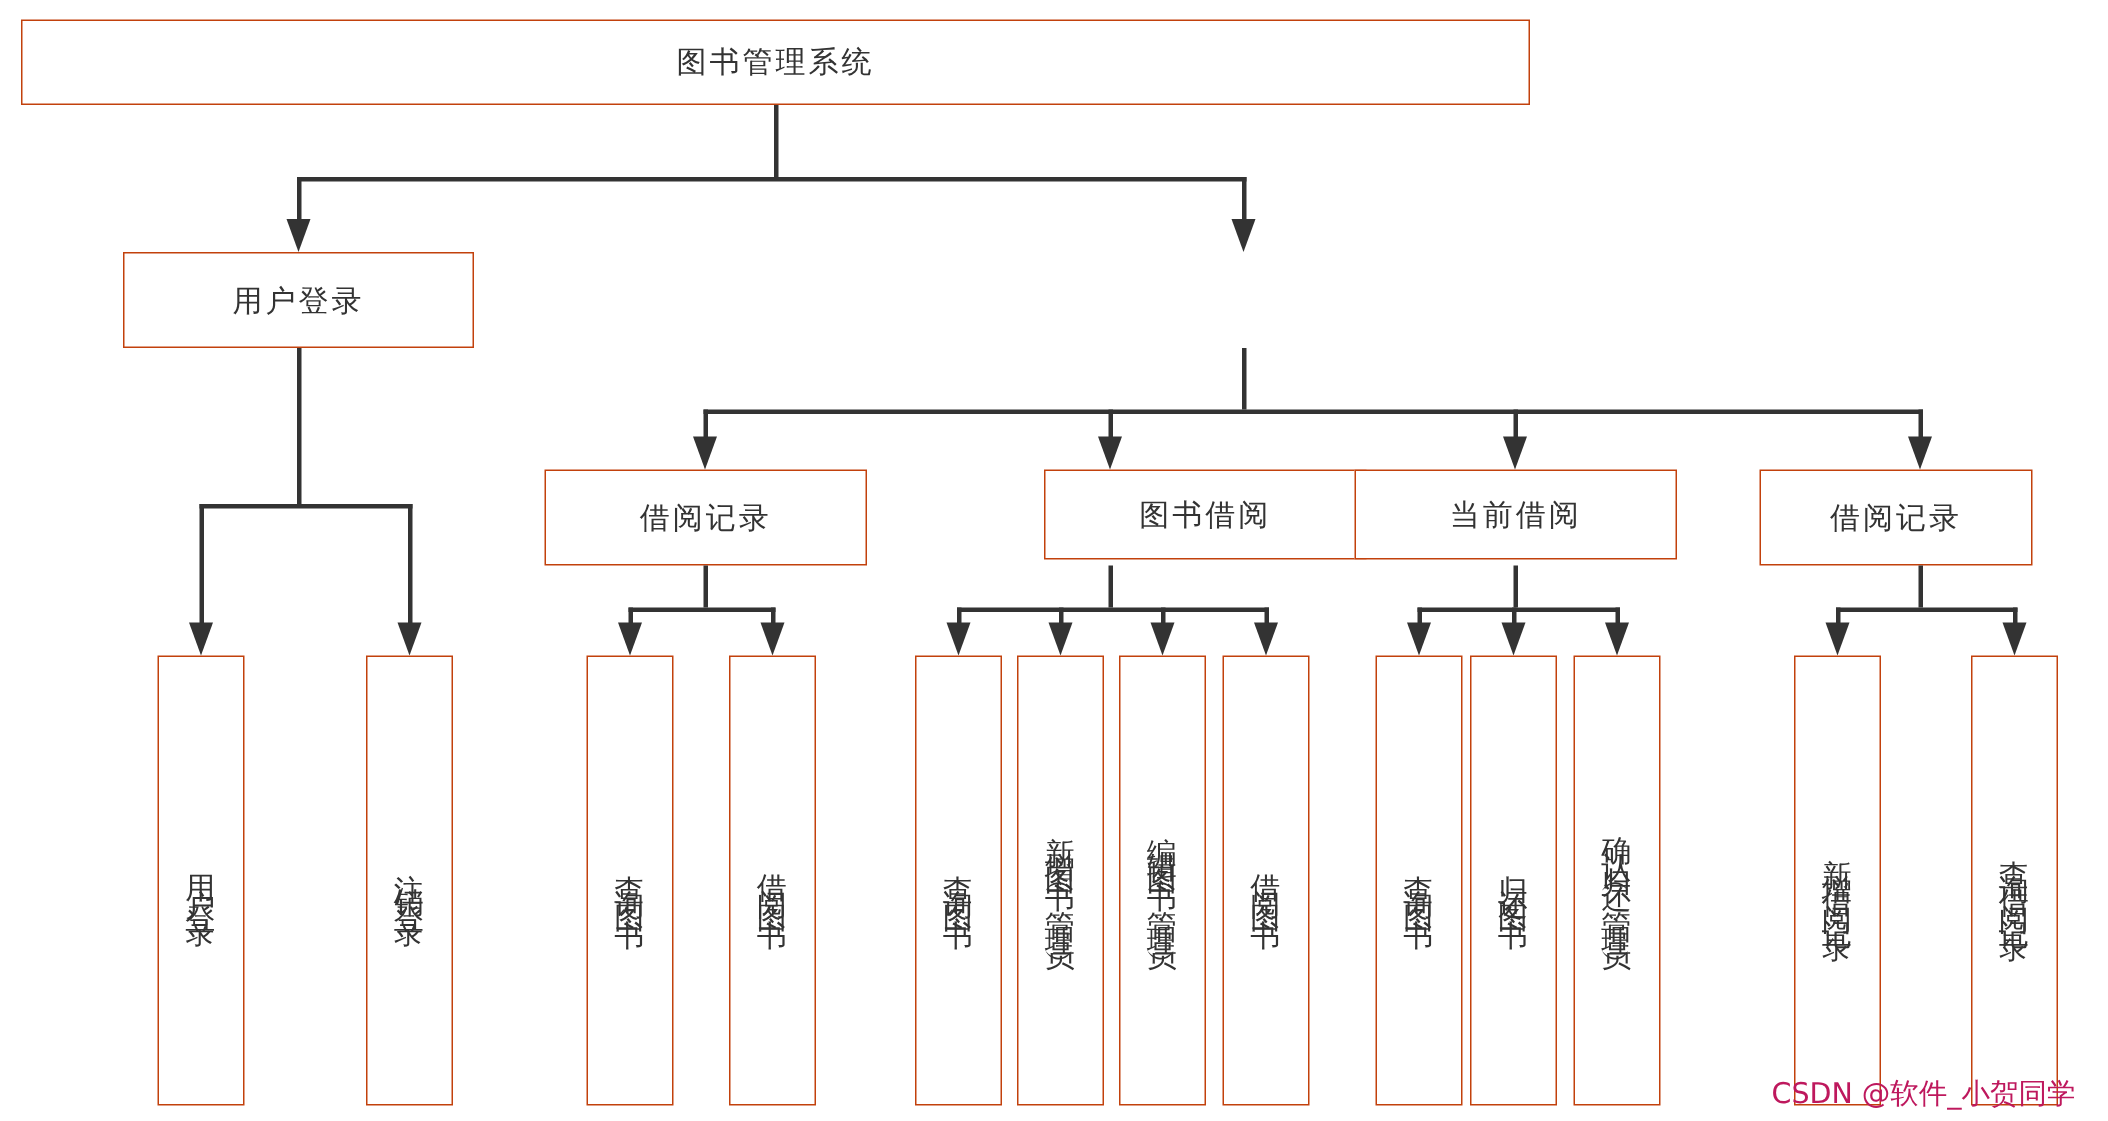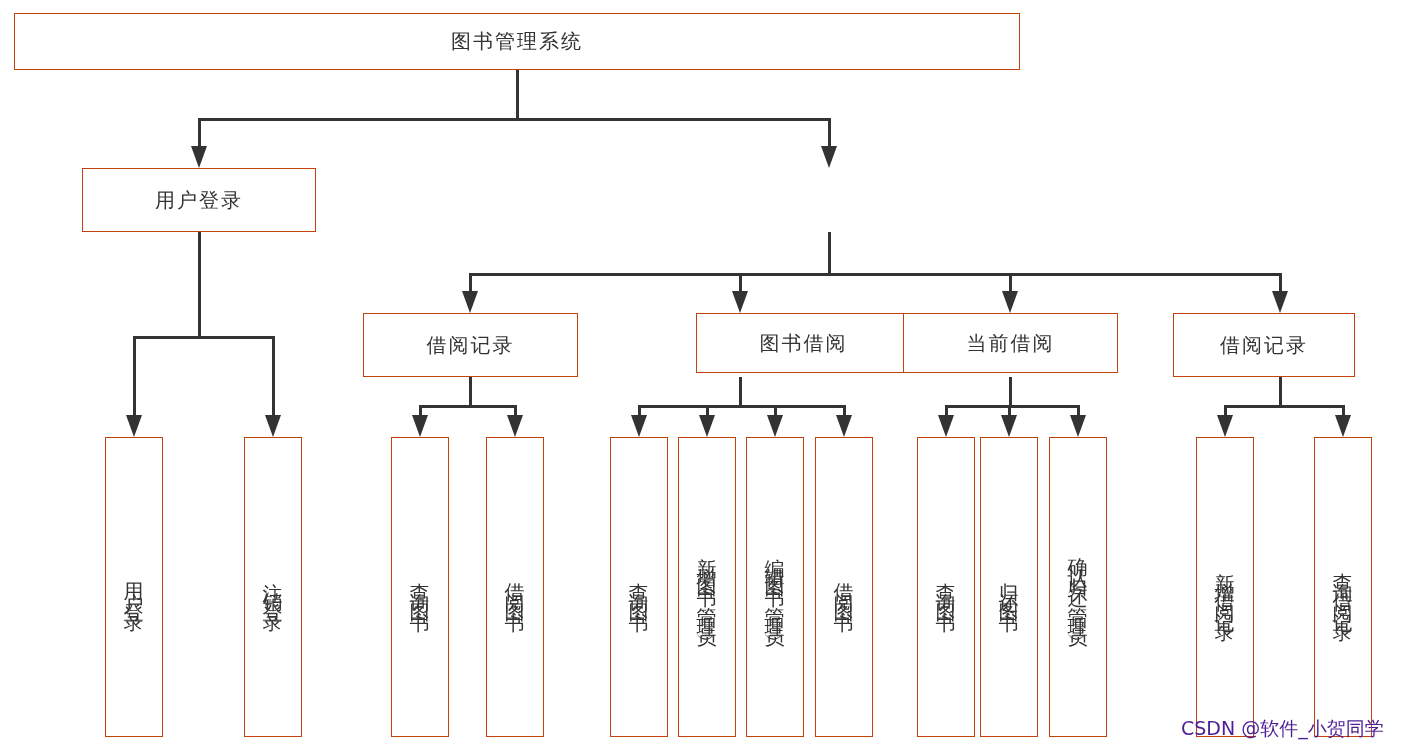--- a/index.html
+++ b/index.html
@@ -7,21 +7,21 @@
   .stage{position:relative;width:1405px;height:747px;background:#ffffff;overflow:hidden;}
   .box{position:absolute;box-sizing:border-box;background:#ffffff;border:1px solid #c2410c;
        display:flex;align-items:center;justify-content:center;color:#333333;}
   .box.h .lbl{font-size:20px;letter-spacing:2px;white-space:nowrap;}
   .box.v .lbl{writing-mode:vertical-rl;text-orientation:mixed;font-size:20px;
               letter-spacing:10px;line-height:1;white-space:nowrap;}
   .line{position:absolute;background:#333333;}
   .arrow{position:absolute;width:0;height:0;
          border-left:8px solid transparent;border-right:8px solid transparent;
          border-top:22px solid #333333;}
-  .watermark{position:absolute;left:1181px;top:716px;font-size:19px;color:#4c1d95;
+  .watermark{position:absolute;left:1181px;top:716px;font-size:19px;color:#be185d;
              white-space:nowrap;z-index:5;}
 </style>
 </head>
 <body>
 
 <div class="stage" id="stage">
 
   <div class="box h" style="left:14px;top:13px;width:1006px;height:57px;">
     <span class="lbl">图书管理系统</span>
   </div>

